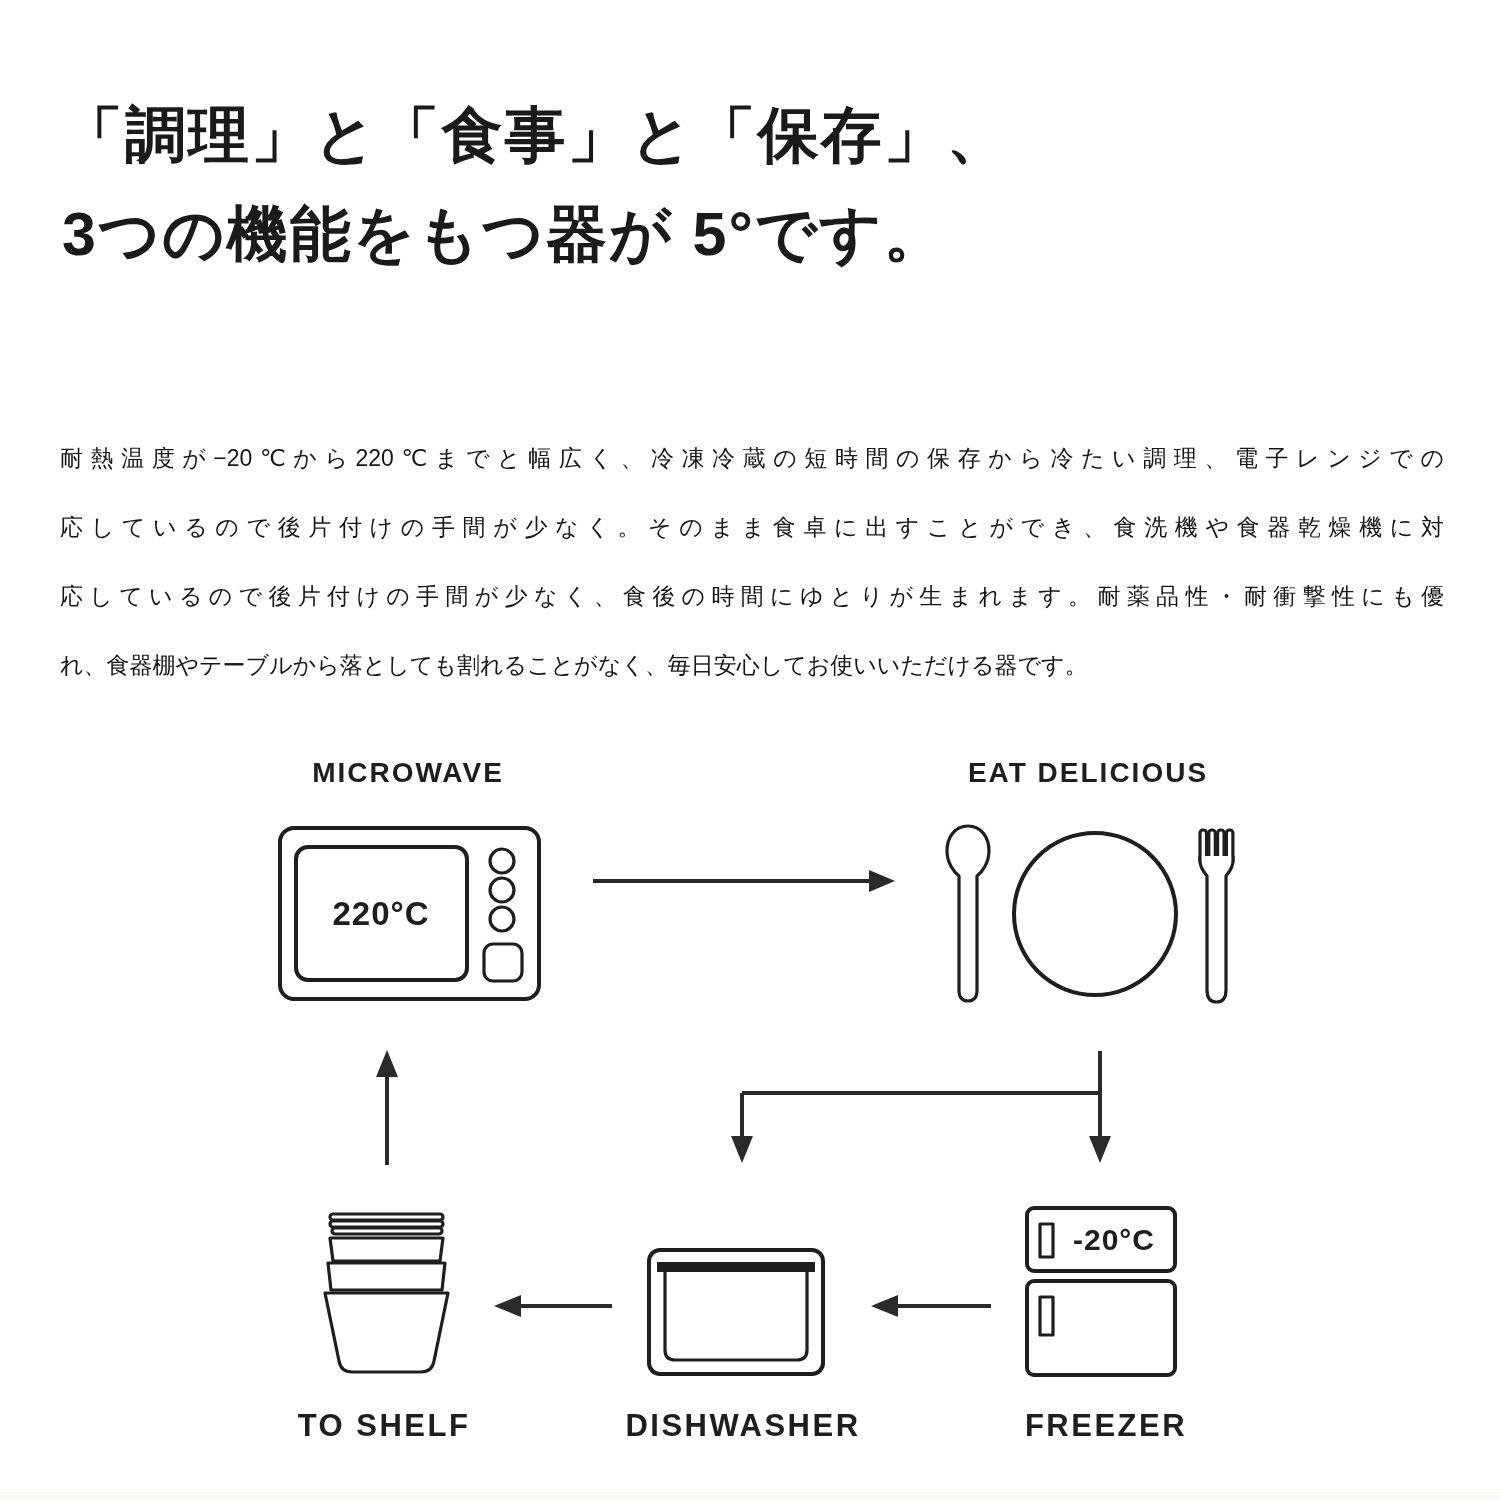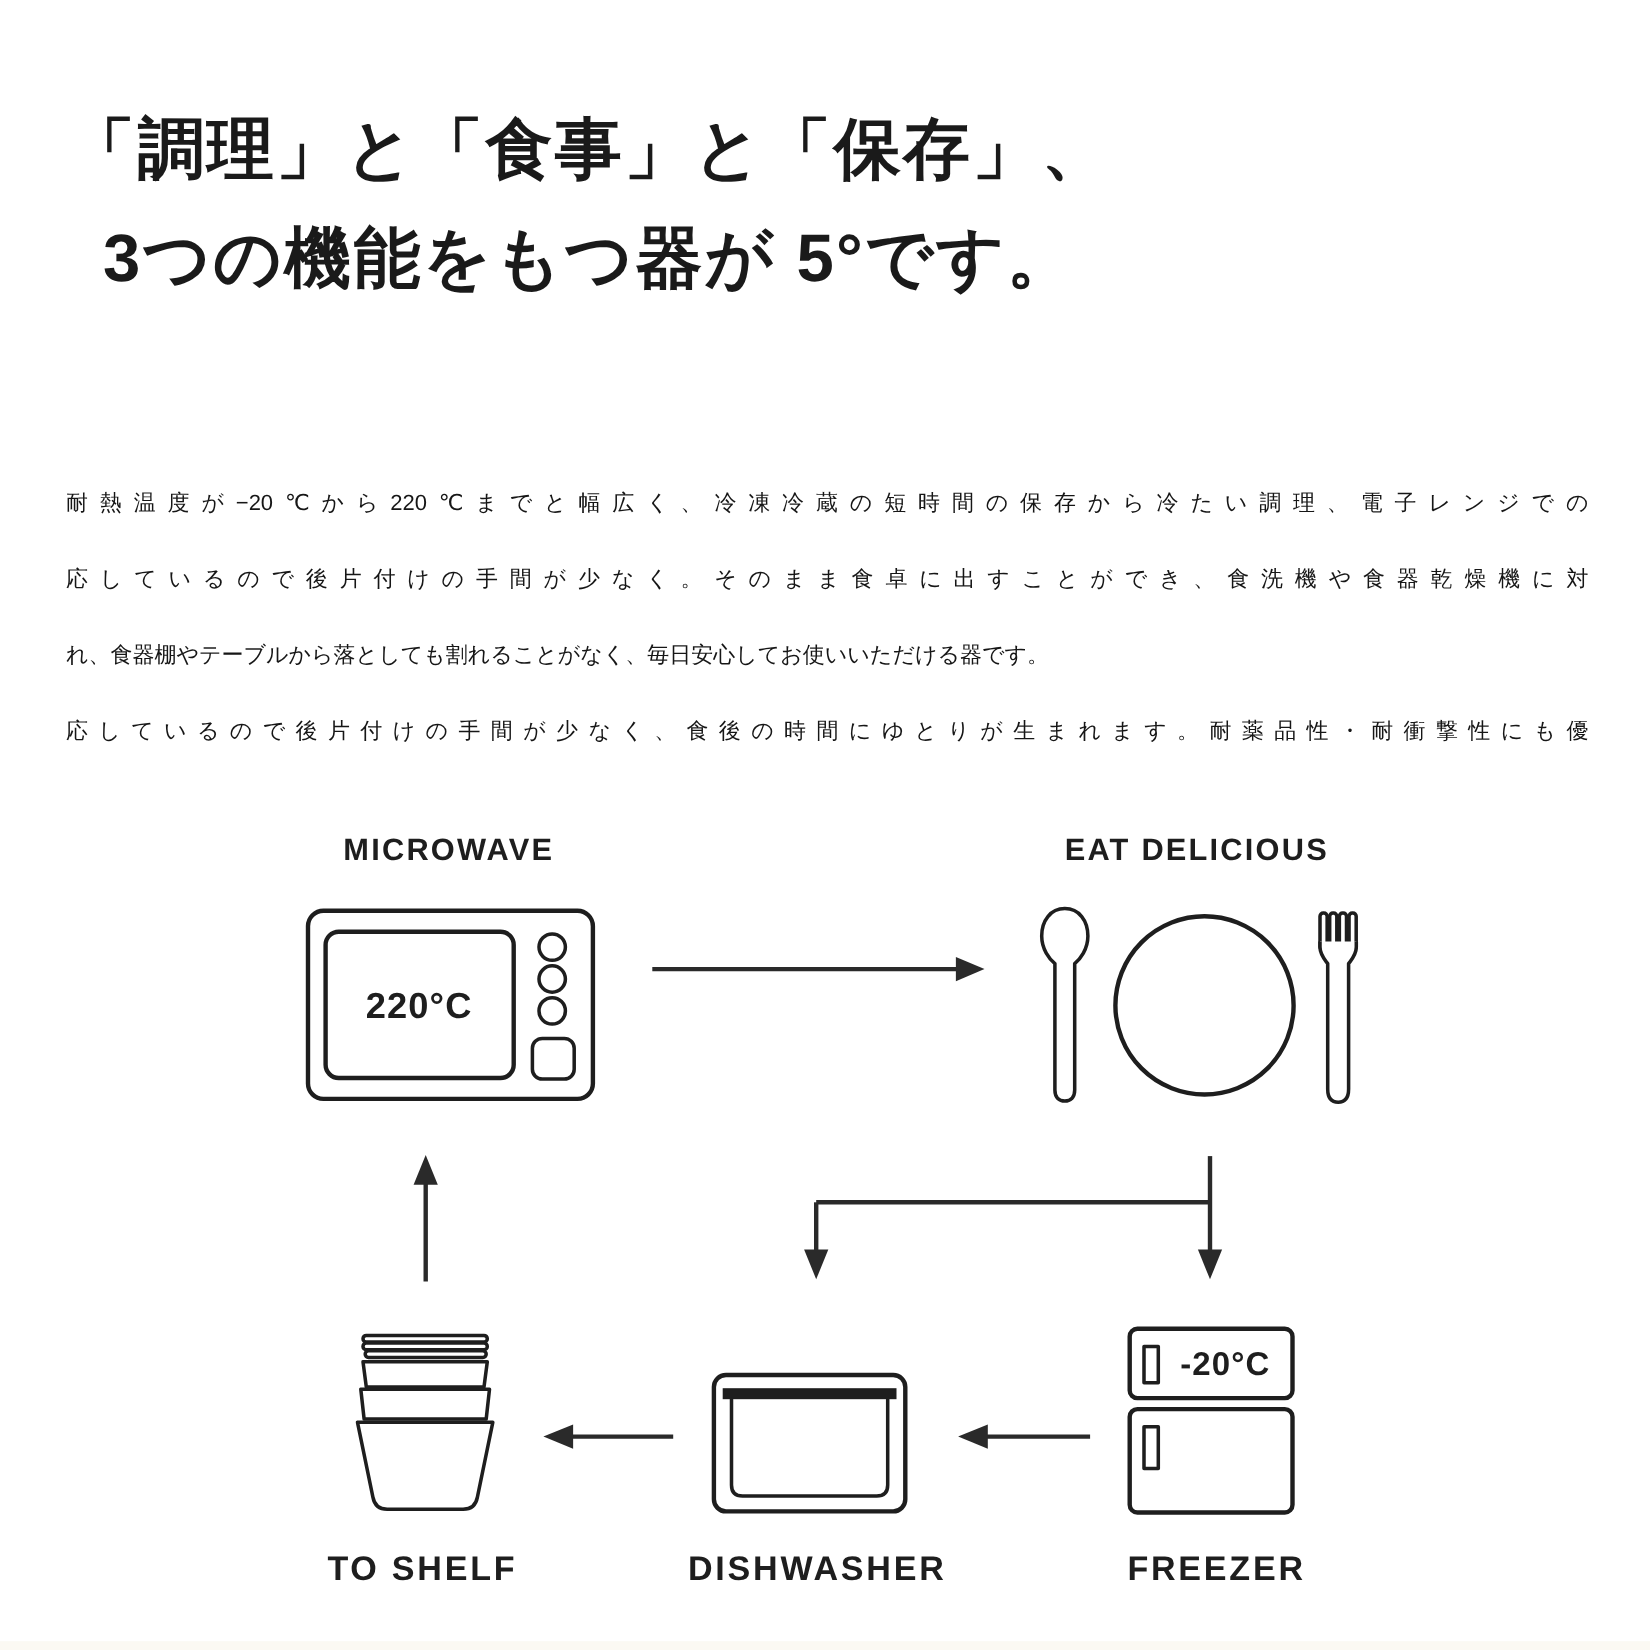--- a/index.html
+++ b/index.html
@@ -8,26 +8,26 @@
     background:#ffffff;
     font-family:"Liberation Sans","DejaVu Sans",sans-serif;
     color:#1a1a1a;
     position:relative;
     overflow:hidden;
   }
   .page{position:absolute;inset:0;}
   .heading{
     position:absolute;left:62px;top:86px;margin:0;
     font-size:61px;font-weight:700;line-height:99px;
-    letter-spacing:2px;color:#1a1a1a;text-align:center;
+    letter-spacing:2px;color:#1a1a1a;
   }
   .hline{display:block;white-space:nowrap;}
   .body-text{
     position:absolute;left:60px;top:424px;width:1384px;
-    font-size:20px;font-weight:400;line-height:69px;color:#161616;
+    font-size:23px;font-weight:400;line-height:69px;color:#161616;
   }
   .bline{display:block;}
   .just{text-align:justify;text-align-last:justify;}
   .diagram{position:absolute;left:0;top:700px;}
   .icon-stroke{fill:none;stroke:#1e1e1e;stroke-width:4;stroke-linejoin:round;stroke-linecap:round;}
   .icon-stroke-thin{fill:none;stroke:#1e1e1e;stroke-width:3.2;stroke-linejoin:round;stroke-linecap:round;}
   .icon-white{fill:#ffffff;stroke:#1e1e1e;stroke-width:3.2;stroke-linejoin:round;}
   .flow-line{stroke:#2a2a2a;stroke-width:4;fill:none;}
   .flow-head{fill:#2a2a2a;stroke:none;}
   .dlabel{font-family:"Liberation Sans","DejaVu Sans",sans-serif;font-weight:700;font-size:28px;letter-spacing:2px;fill:#1e1e1e;text-anchor:middle;}
@@ -42,22 +42,22 @@
 <div class="page">
 
   <h1 class="heading">
     <span class="hline">「調理」と「食事」と「保存」、</span>
     <span class="hline">3つの機能をもつ器が 5°です。</span>
   </h1>
 
   <div class="body-text">
     <span class="bline just">耐熱温度が−20℃から220℃までと幅広く、冷凍冷蔵の短時間の保存から冷たい調理、電子レンジでの</span>
     <span class="bline just">応しているので後片付けの手間が少なく。そのまま食卓に出すことができ、食洗機や食器乾燥機に対</span>
+    <span class="bline just">応しているので後片付けの手間が少なく、食後の時間にゆとりが生まれます。耐薬品性・耐衝撃性にも優</span>
     <span class="bline">れ、食器棚やテーブルから落としても割れることがなく、毎日安心してお使いいただける器です。</span>
-    <span class="bline just">応しているので後片付けの手間が少なく、食後の時間にゆとりが生まれます。耐薬品性・耐衝撃性にも優</span>
   </div>
 
   <svg class="diagram" width="1500" height="780" viewBox="0 700 1500 780" xmlns="http://www.w3.org/2000/svg">
 
     <text class="dlabel" x="408" y="782">MICROWAVE</text>
     <text class="dlabel" x="1088" y="782">EAT DELICIOUS</text>
 
     <g>
       <rect class="icon-stroke" x="280" y="828" width="259" height="171" rx="14"></rect>
       <rect class="icon-stroke" x="296" y="847" width="171" height="133" rx="12"></rect>

